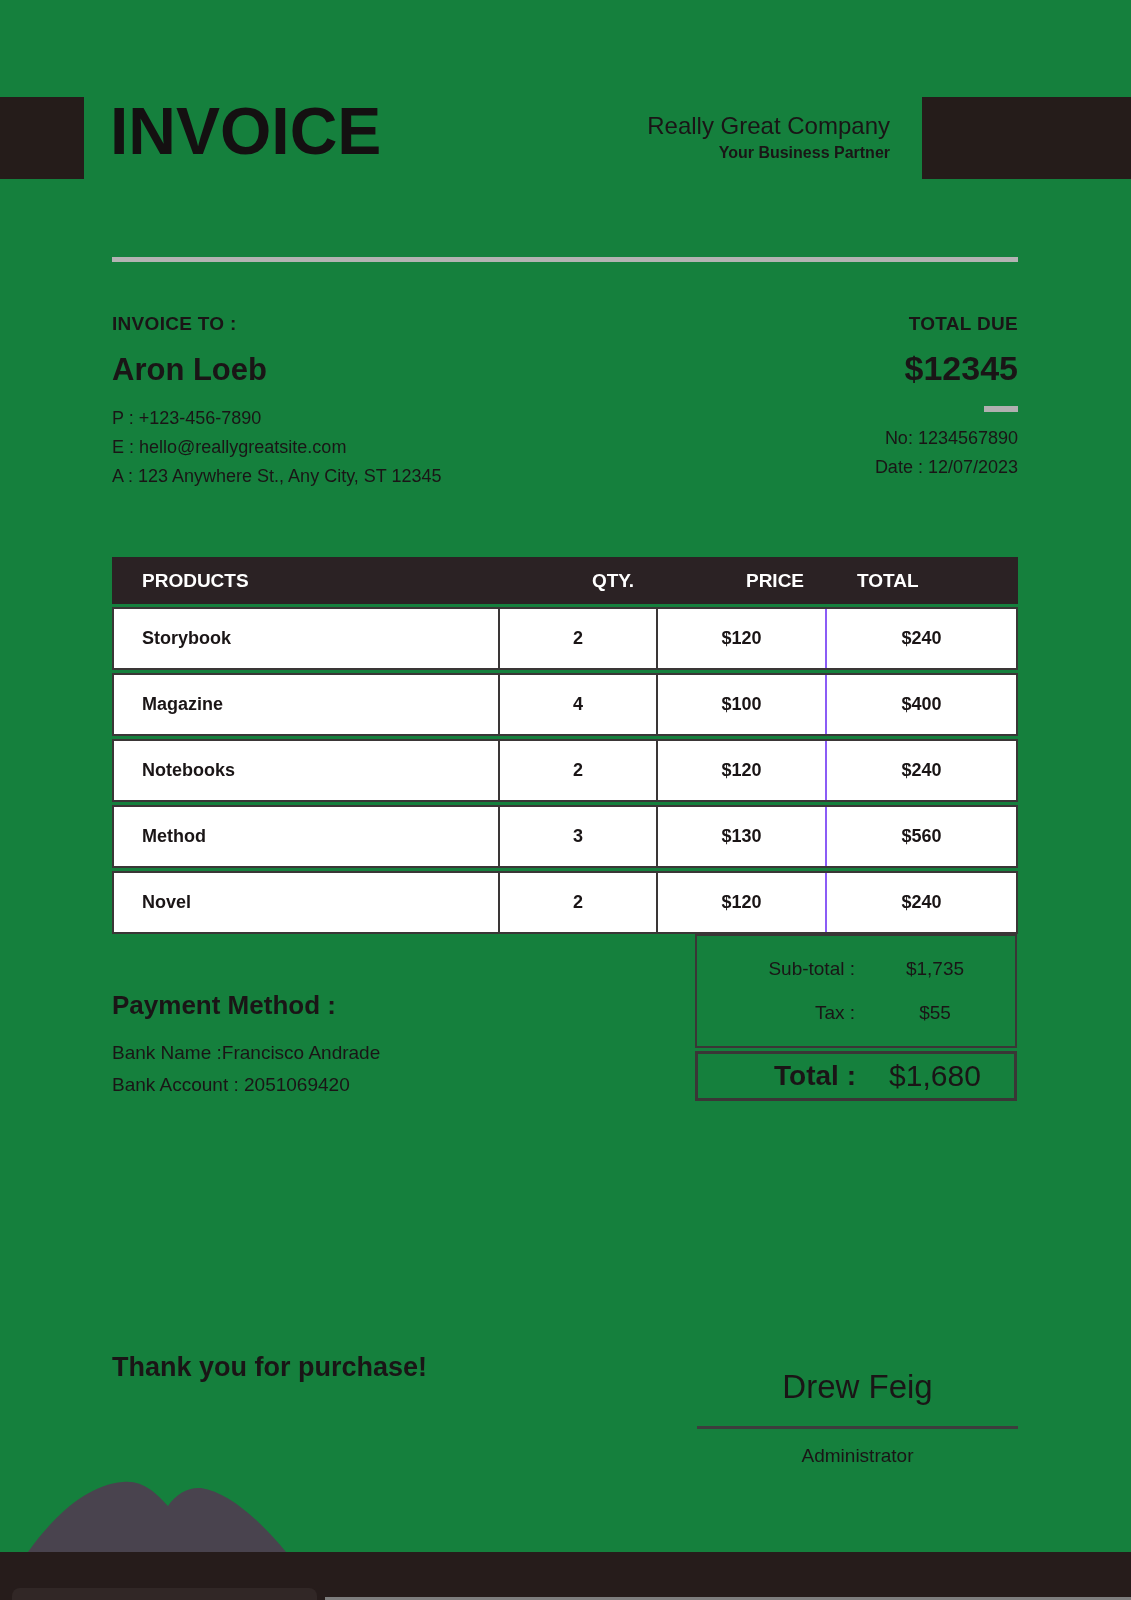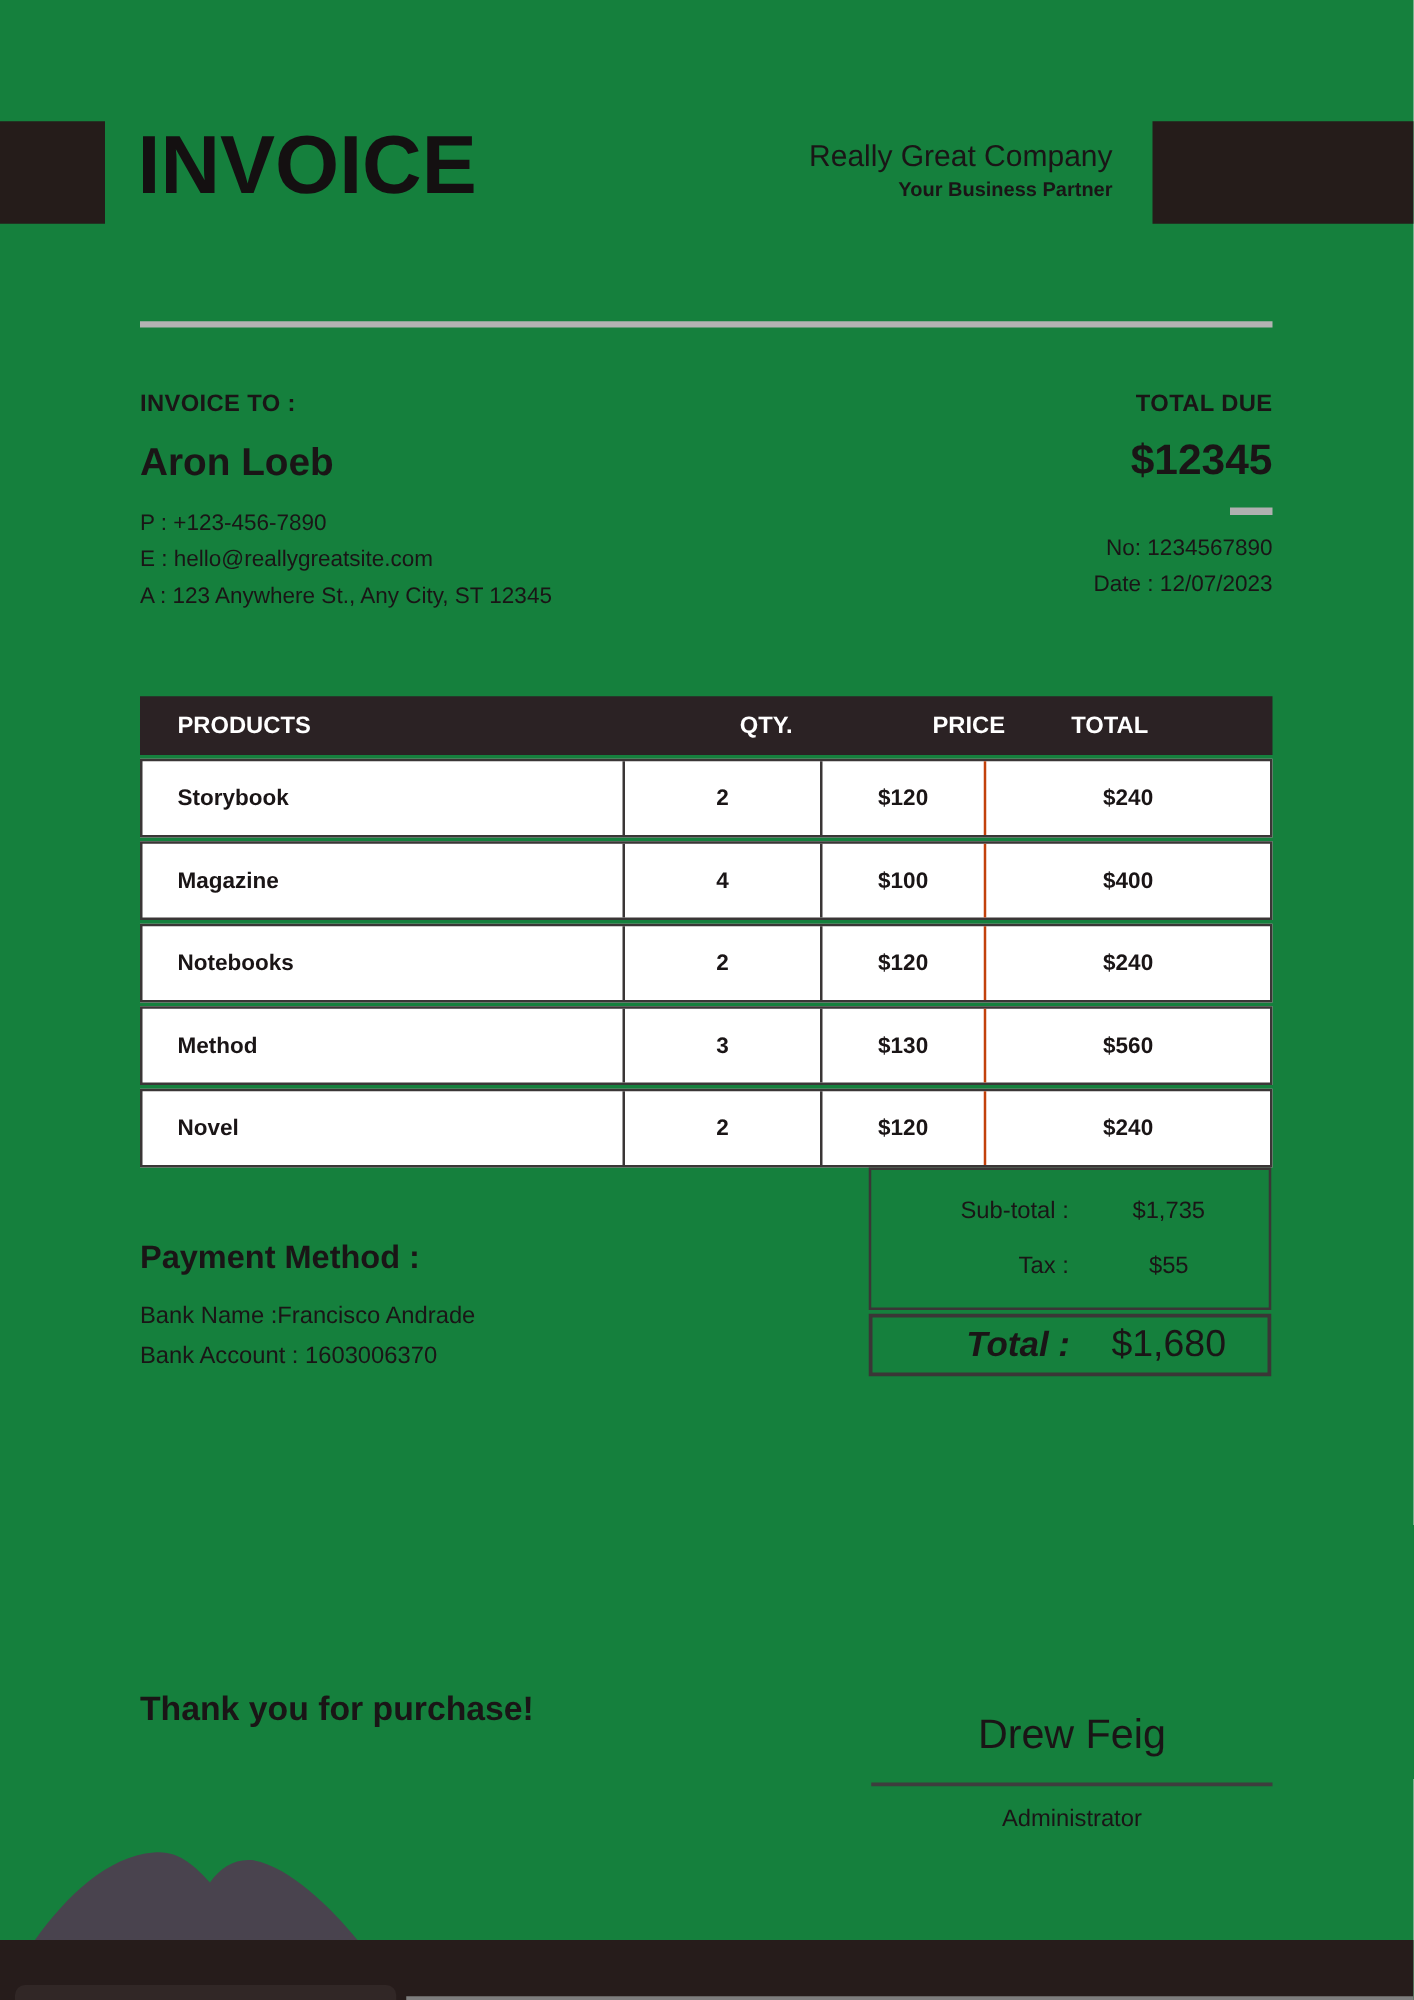--- a/index.html
+++ b/index.html
@@ -52,38 +52,38 @@
   .th-qty   { width: 160px; text-align: center; }
   .th-price { width: 164px; text-align: center; }
   .th-total { flex: 1;      text-align: left; }
   .trow {
     display: flex; align-items: stretch; height: 63px; margin-top: 3px;
     border: 2px solid #3a3636; background: #ffffff; font-size: 18px; font-weight: 700;
   }
   .trow > div { display: flex; align-items: center; justify-content: center; }
   .td-product { width: 386px; justify-content: flex-start !important; padding-left: 28px; border-right: 2px solid #3a3636; }
   .td-qty   { width: 158px; border-right: 2px solid #3a3636; }
-  .td-price { width: 131px; border-right: 2px solid #c2410c; }
+  .td-price { width: 169px; border-right: 2px solid #8b5cf6; }
   .td-total { flex: 1; }
 
   
   .totals-box {
     left: 695px; top: 934px; width: 322px; height: 114px;
     border: 2px solid #3a3636;
     display: flex; flex-direction: column; justify-content: space-evenly;
   }
   .totals-row { display: flex; align-items: center; font-size: 19px; }
   .totals-label { width: 158px; text-align: right; }
   .totals-value { flex: 1; text-align: center; }
   .grand-total-box {
     left: 695px; top: 1051px; width: 322px; height: 50px;
     border: 3px solid #3a3636;
     display: flex; align-items: center;
   }
-  .grand-total-label { width: 158px; text-align: right; font-size: 28px; font-weight: 800; font-style: italic; }
+  .grand-total-label { width: 158px; text-align: right; font-size: 28px; font-weight: 800; }
   .grand-total-value { flex: 1; text-align: center; font-size: 30px; font-weight: 400; }
 
   
   .payment { left: 112px; top: 990px; }
   .payment-heading { font-size: 26px; font-weight: 800; }
   .payment-lines { margin-top: 16px; font-size: 19px; line-height: 32px; }
 
   
   .thanks { left: 112px; top: 1352px; font-size: 27px; font-weight: 800; }
   .signature { left: 697px; top: 1368px; width: 321px; text-align: center; }
@@ -182,21 +182,21 @@
   </div>
   <div class="abs grand-total-box">
     <div class="grand-total-label">Total :</div>
     <div class="grand-total-value">$1,680</div>
   </div>
 
   <div class="abs payment">
     <div class="payment-heading">Payment Method :</div>
     <div class="payment-lines">
       <div>Bank Name :Francisco Andrade</div>
-      <div>Bank Account : 1603006370</div>
+      <div>Bank Account : 2051069420</div>
     </div>
   </div>
 
   <div class="abs thanks">Thank you for purchase!</div>
   <div class="abs signature">
     <div class="signer-name">Drew Feig</div>
     <div class="signature-line"></div>
     <div class="signer-title">Administrator</div>
   </div>
 

